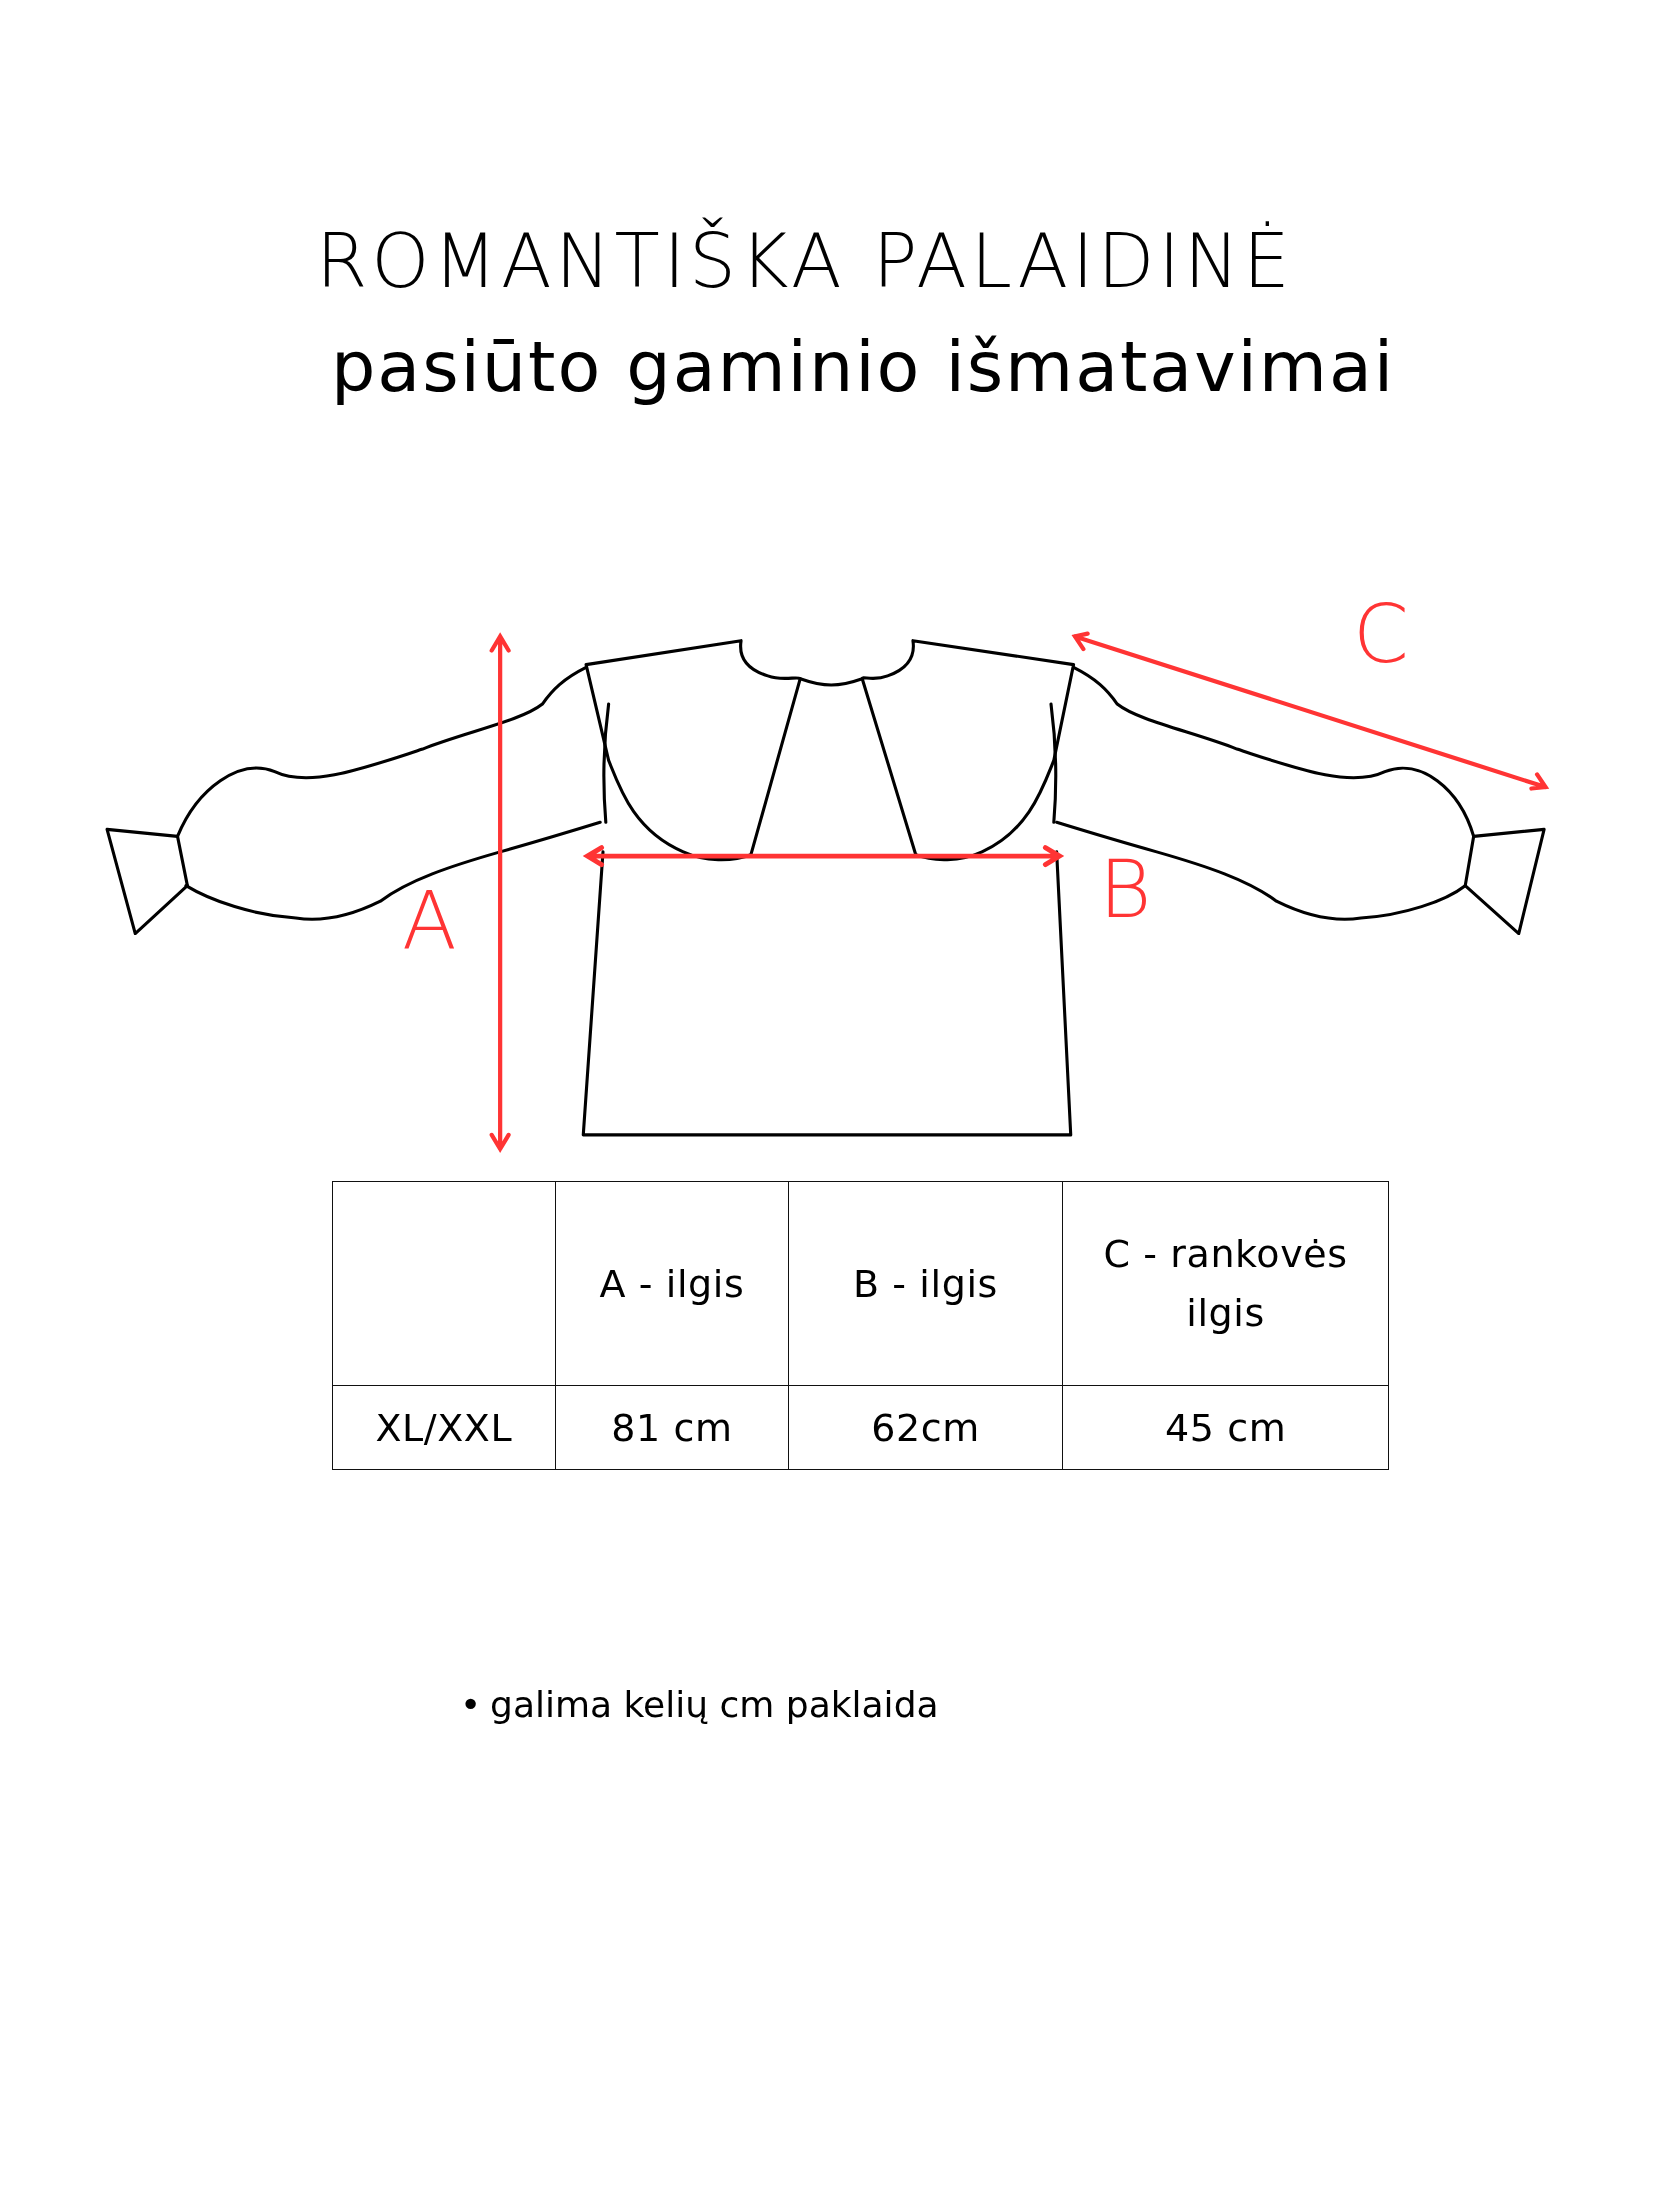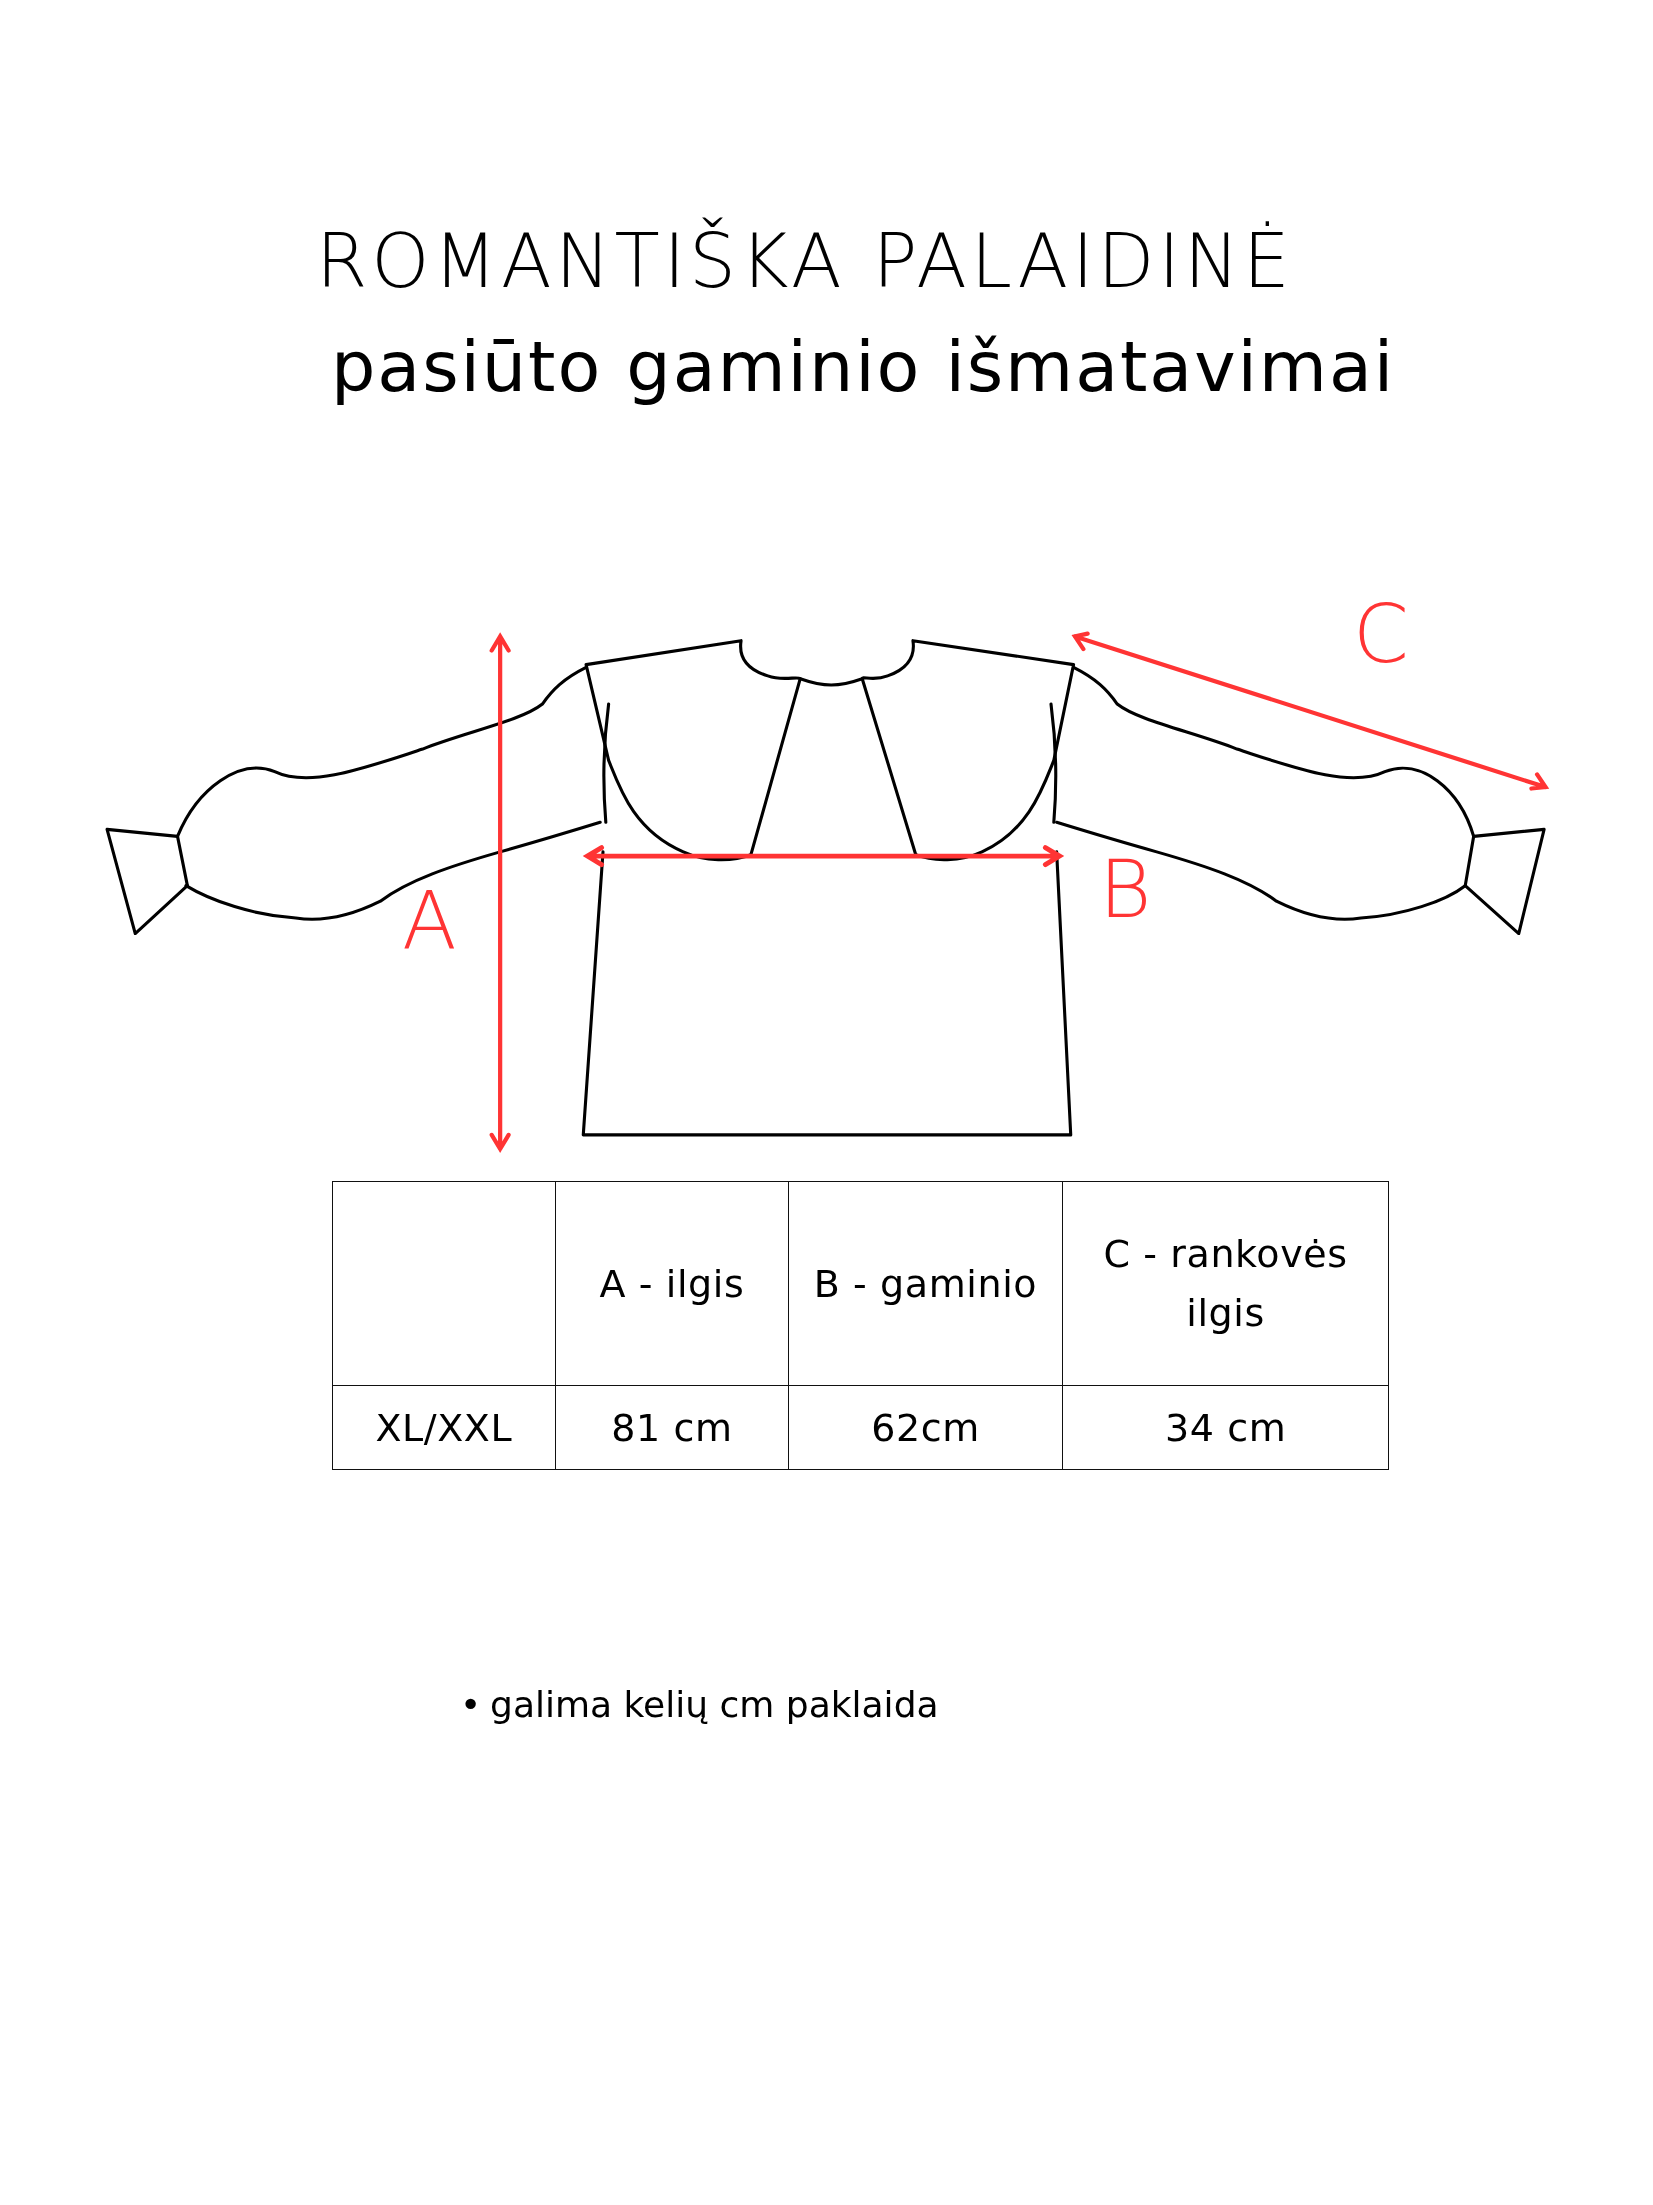--- a/index.html
+++ b/index.html
@@ -60,28 +60,28 @@
 
 <div class="lbl" style="left:402px; top:881px;">A</div>
 <div class="lbl" style="left:1099px; top:850px;">B</div>
 <div class="lbl" style="left:1353px; top:595px;">C</div>
 
 <table class="sizes">
   <tbody>
       <tr class="hdr">
     <td style="width:209px"></td>
     <td style="width:220px">A - ilgis</td>
-    <td style="width:260px">B - gaminio</td>
+    <td style="width:260px">B - ilgis</td>
     <td style="width:313px; line-height:1.55;">C - rankovės ilgis</td>
   </tr>
   <tr class="row">
     <td>XL/XXL</td>
     <td>81 cm</td>
     <td>62cm</td>
-    <td>34 cm</td>
+    <td>45 cm</td>
   </tr>
 </tbody>
   </table>
 
 <div class="note">
   <span class="bullet">•</span><span>galima kelių cm paklaida</span>
 </div>
 
 
 </body></html>

